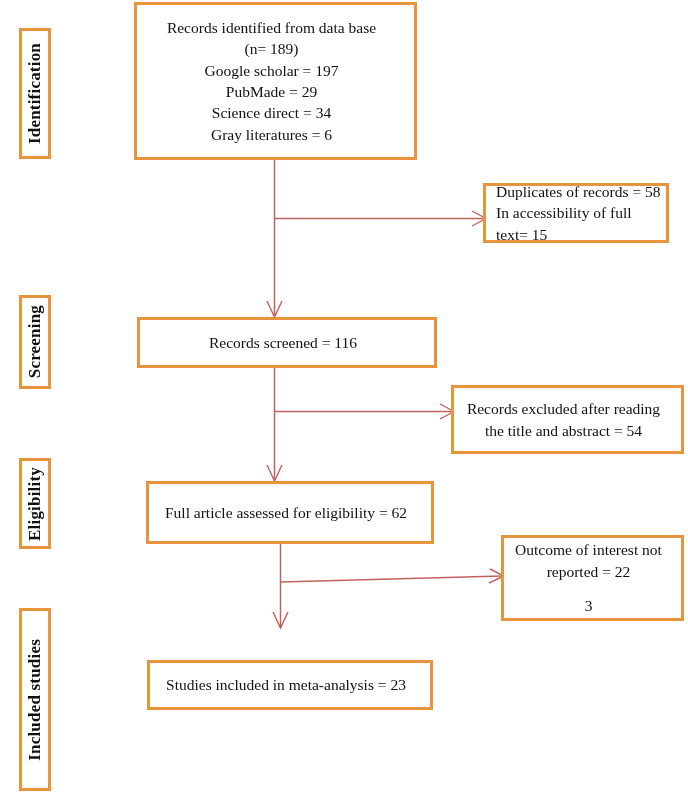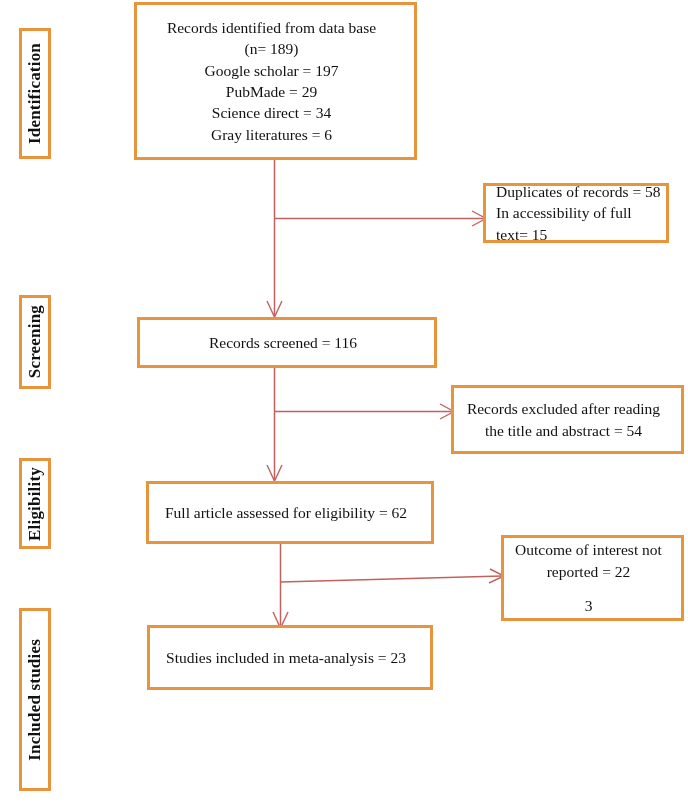--- a/index.html
+++ b/index.html
@@ -121,17 +121,17 @@
     <span class="line">Full article assessed for eligibility = 62</span>
   </div>
 
   <div class="flow-box center pad" style="left:501px;top:535px;width:183px;height:86px;">
     <span class="line">Outcome of interest not</span>
     <span class="line">reported = 22</span>
     <span class="line blank"></span>
     <span class="line">3</span>
   </div>
 
-  <div class="flow-box center pad" style="left:147px;top:625px;width:286px;height:65px;align-items:center;">
+  <div class="flow-box center pad" style="left:147px;top:660px;width:286px;height:50px;align-items:center;">
     <span class="line">Studies included in meta-analysis = 23</span>
   </div>
 
 </div>
 
 </body></html>

